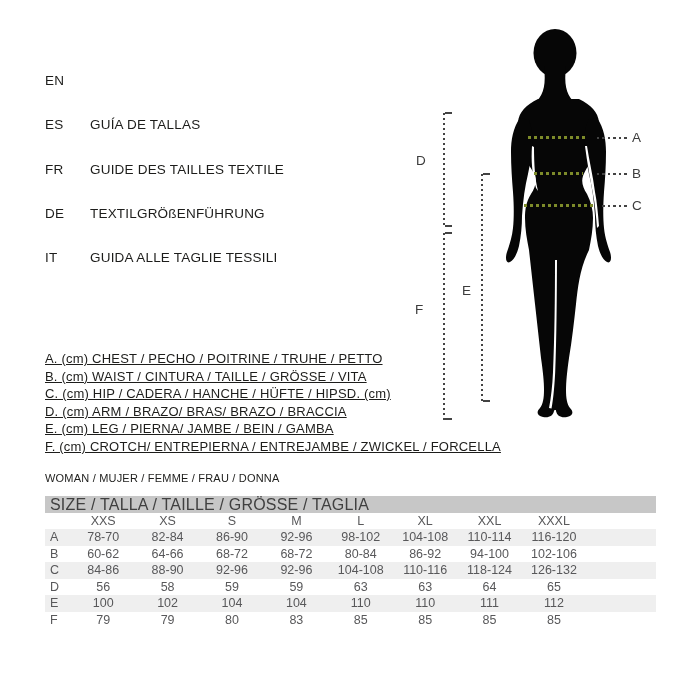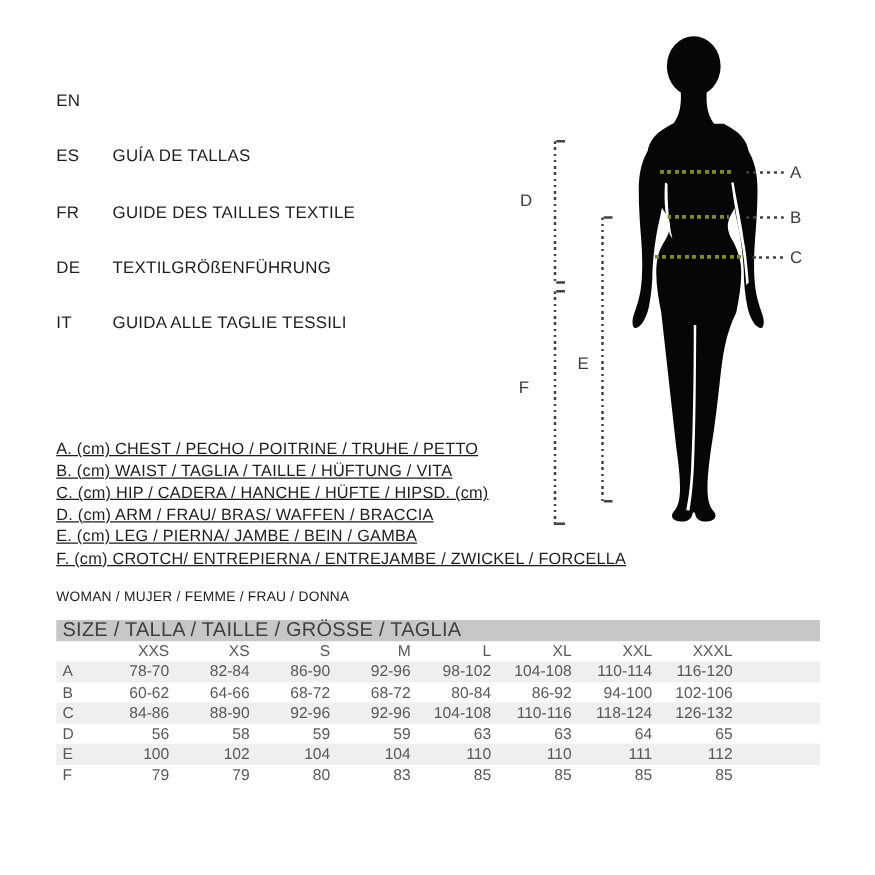--- a/index.html
+++ b/index.html
@@ -20,21 +20,21 @@
   .gender-line { position:absolute; left:45px; top:470px; height:17px; line-height:17px; font-size:11px; letter-spacing:.2px; }
 
   
   .size-table { position:absolute; left:45px; top:496px; width:611px; font-size:12.5px; color:#58585a; }
   .size-table-header { height:17px; line-height:17px; background:#c7c7c7; color:#404040; padding-left:5px; font-size:16px; letter-spacing:.2px; }
   .size-grid-row { display:grid; grid-template-columns:26px repeat(8, 64.4px) auto; align-items:center; }
   .size-cols-row { height:16px; line-height:16px; }
   .size-data-row { height:16.5px; line-height:16.5px; }
   .size-data-row.stripe { background:#efefef; }
   .row-label { padding-left:5px; }
-  .cell { text-align:right; }
+  .cell { text-align:center; }
 
   
   .marker-label { position:absolute; font-size:13.5px; color:#3c3c3c; }
   .vdash { position:absolute; width:2px; background:repeating-linear-gradient(to bottom,#434343 0 2px,transparent 2px 5px); }
   .hdash-dark { position:absolute; height:2px; background:repeating-linear-gradient(to right,#434343 0 2.5px,transparent 2.5px 5.5px); }
   .hdash-green { position:absolute; height:3px; background:repeating-linear-gradient(to right,#7d8b2a 0 3px,transparent 3px 6px); }
   .tick { position:absolute; width:7px; height:2px; background:#434343; }
   .silhouette-svg { position:absolute; left:495px; top:28px; }
 </style>
 </head>
@@ -147,23 +147,23 @@
   <div class="hdash-green" style="left:534px; top:172px; width:49px;"></div>
   <div class="hdash-dark" style="left:597px; top:173px; width:30px;"></div>
   <div class="marker-label" style="left:632px; top:166px;">B</div>
 
   <div class="hdash-green" style="left:524px; top:204px; width:69px;"></div>
   <div class="hdash-dark" style="left:602px; top:205px; width:25px;"></div>
   <div class="marker-label" style="left:632px; top:198px;">C</div>
 
   <div class="legend-block">
       <div class="legend-line">A. (cm) CHEST / PECHO / POITRINE / TRUHE / PETTO</div>
-      <div class="legend-line">B. (cm) WAIST / TAGLIA / TAILLE / HÜFTUNG / VITA</div>
+      <div class="legend-line">B. (cm) WAIST / CINTURA / TAILLE / GRÖSSE / VITA</div>
       <div class="legend-line">C. (cm) HIP / CADERA / HANCHE / HÜFTE / HIPSD. (cm)</div>
-      <div class="legend-line">D. (cm) ARM / FRAU/ BRAS/ WAFFEN / BRACCIA</div>
+      <div class="legend-line">D. (cm) ARM / BRAZO/ BRAS/ BRAZO / BRACCIA</div>
       <div class="legend-line">E. (cm) LEG / PIERNA/ JAMBE / BEIN / GAMBA</div>
       <div class="legend-line">F. (cm) CROTCH/ ENTREPIERNA / ENTREJAMBE / ZWICKEL / FORCELLA</div>
     </div>
 
   <div class="gender-line">WOMAN / MUJER / FEMME / FRAU / DONNA</div>
 
   <div class="size-table">
     <div class="size-table-header">SIZE / TALLA / TAILLE / GRÖSSE / TAGLIA</div>
     <div class="size-grid-row size-cols-row">
       <div class="row-label"></div>

